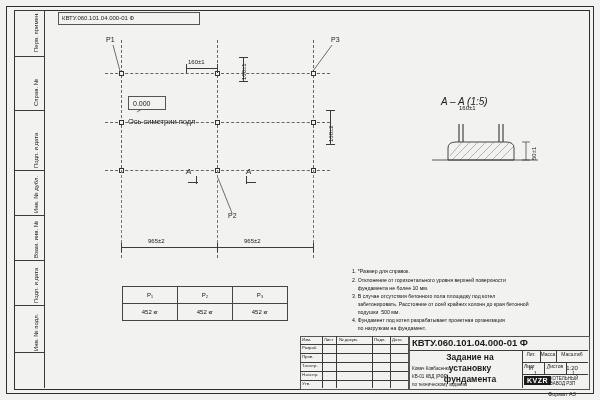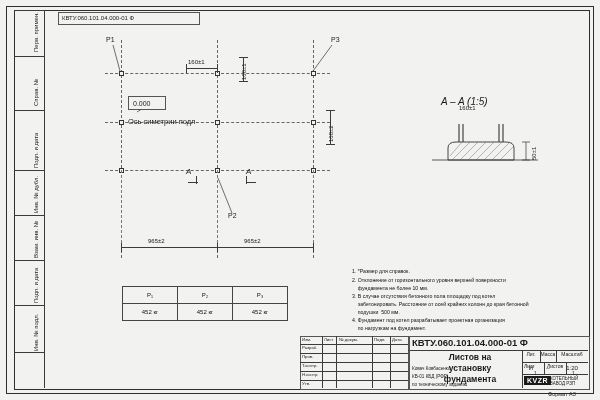--- a/index.html
+++ b/index.html
@@ -179,21 +179,21 @@
   <div class="txt" style="left:412px;top:338px;font-size:9.5px;font-weight:bold;">КВТУ.060.101.04.000-01 Ф</div>
   <div class="ln" style="left:408px;top:350px;width:180px;height:1px;"></div>
   <div class="ln" style="left:522px;top:350px;width:1px;height:38px;"></div>
   <div class="ln" style="left:522px;top:362px;width:66px;height:1px;"></div>
   <div class="ln" style="left:522px;top:374px;width:66px;height:1px;"></div>
   <div class="ln" style="left:540px;top:350px;width:1px;height:12px;"></div>
   <div class="ln" style="left:556px;top:350px;width:1px;height:12px;"></div>
   <div class="ln" style="left:544px;top:362px;width:1px;height:12px;"></div>
   <div class="ln" style="left:566px;top:362px;width:1px;height:12px;"></div>
 
-  <div class="txt c" style="left:430px;top:353px;width:80px;font-size:8.5px;font-weight:bold;">Листов на</div>
+  <div class="txt c" style="left:430px;top:353px;width:80px;font-size:8.5px;font-weight:bold;">Задание на</div>
   <div class="txt c" style="left:430px;top:364px;width:80px;font-size:8.5px;font-weight:bold;">установку</div>
   <div class="txt c" style="left:430px;top:375px;width:80px;font-size:8.5px;font-weight:bold;">фундамента</div>
 
   <div class="txt c" style="left:522px;top:352px;width:18px;font-size:5px;">Лит.</div>
   <div class="txt c" style="left:540px;top:352px;width:16px;font-size:5px;">Масса</div>
   <div class="txt c" style="left:556px;top:352px;width:32px;font-size:5px;">Масштаб</div>
   <div class="txt c" style="left:522px;top:365px;width:18px;font-size:6px;">И</div>
   <div class="txt c" style="left:540px;top:365px;width:16px;font-size:6px;">–</div>
   <div class="txt c" style="left:556px;top:365px;width:32px;font-size:6px;">1:20</div>
 

